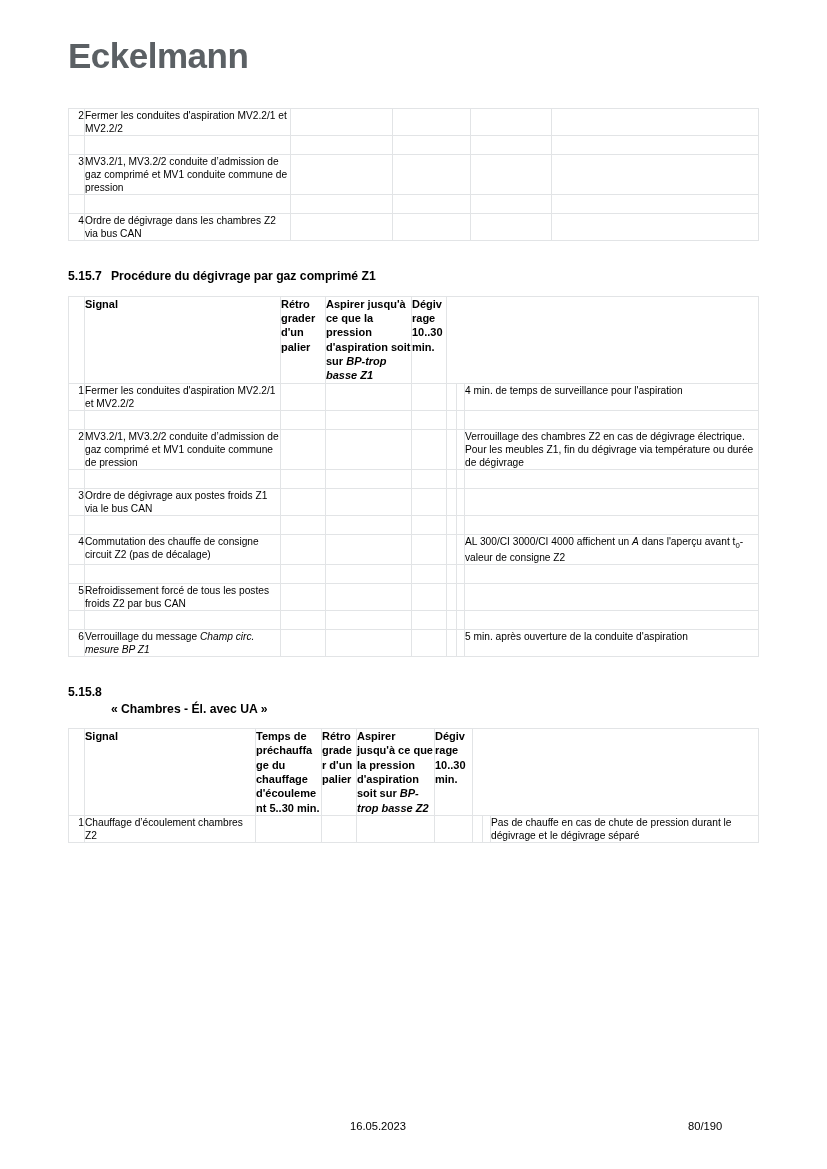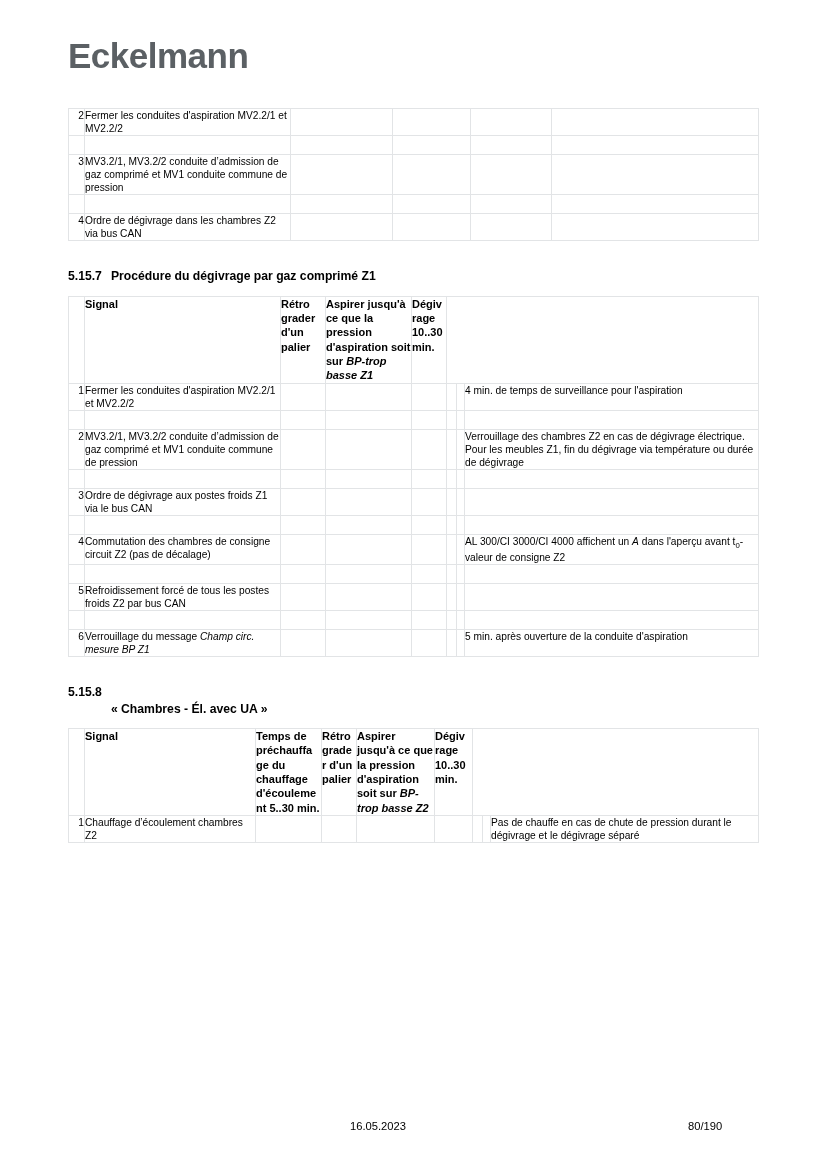--- a/index.html
+++ b/index.html
@@ -269,21 +269,21 @@
           <td></td>
           <td></td>
           <td></td>
           <td></td>
           <td></td>
           <td class="cmt"></td>
         </tr>
 
         <tr>
           <td class="num">4</td>
-          <td class="sig">Commutation des chambres de consigne circuit Z2 (pas de décalage)</td>
+          <td class="sig">Commutation des chauffe de consigne circuit Z2 (pas de décalage)</td>
           <td></td>
           <td></td>
           <td class="sh"></td>
           <td></td>
           <td></td>
           <td class="cmt"><span>AL 300/CI 3000/CI 4000 affichent un </span><i>A</i><span> dans l'aperçu avant t</span><span class="sub">0</span><span>-valeur de consigne Z2</span></td>
         </tr>
         <tr class="spacer">
           <td class="num"></td>
           <td class="sig"></td>

